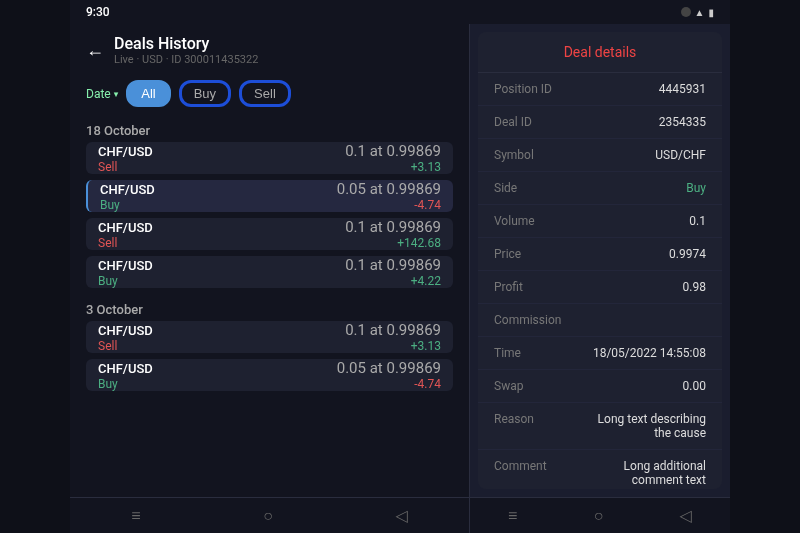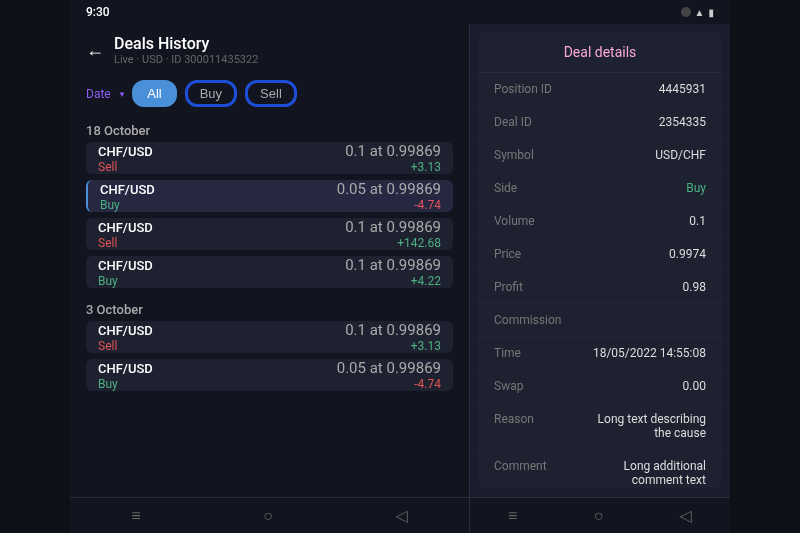--- a/index.html
+++ b/index.html
@@ -102,23 +102,23 @@
     
     .filter-bar {
       display: flex;
       align-items: center;
       padding: 8px 16px;
       gap: 8px;
     }
     .date-filter {
       display: flex;
       align-items: center;
-      color: #8b5cf6;
-      font-size: 12px;
-      gap: 9px;
+      color: #86efac;
+      font-size: 12px;
+      gap: 3px;
       cursor: pointer;
     }
     .filter-btn {
       padding: 3px 12px;
       border-radius: 12px;
       font-size: 13px;
       cursor: pointer;
       border: 3px solid #1d4ed8;
       color: #aaa;
       background: transparent;
@@ -209,21 +209,21 @@
     .deal-details-panel {
       flex: 1;
       overflow-y: auto;
       margin: 8px;
       background: #1e2130;
       border-radius: 8px;
     }
 
     .deal-details-title {
       text-align: center;
-      color: #f9a8d4;
+      color: #ef4444;
       font-size: 14px;
       padding: 12px;
       border-bottom: 1px solid #2a2d3e;
     }
 
     .detail-row {
       display: flex;
       justify-content: space-between;
       align-items: flex-start;
       padding: 9px 16px;

